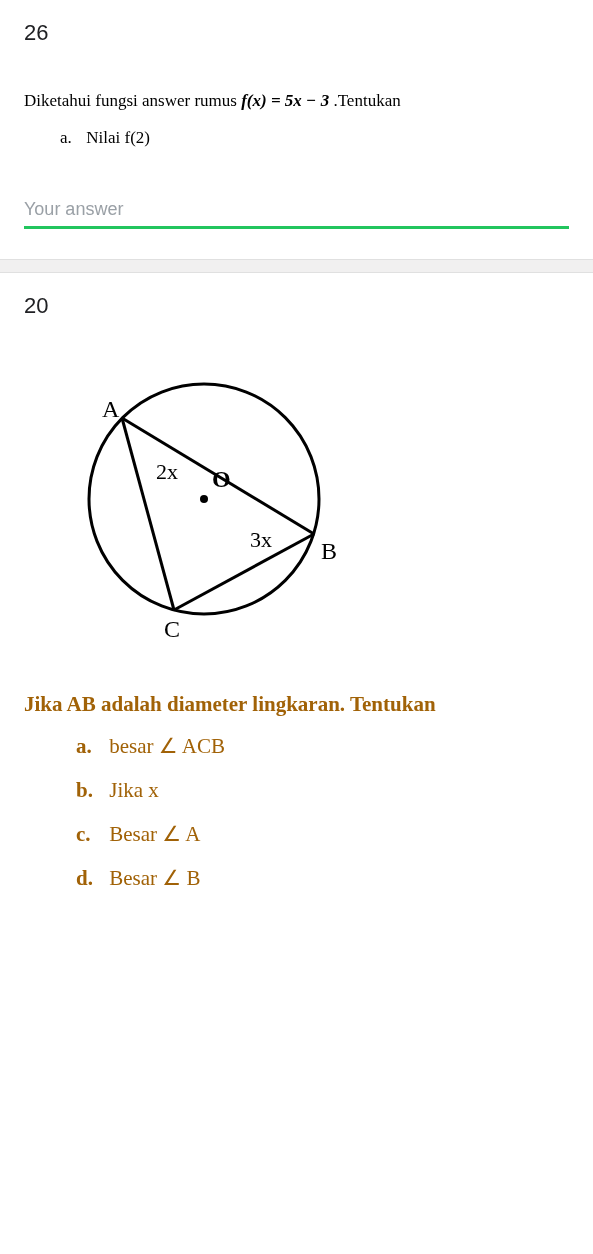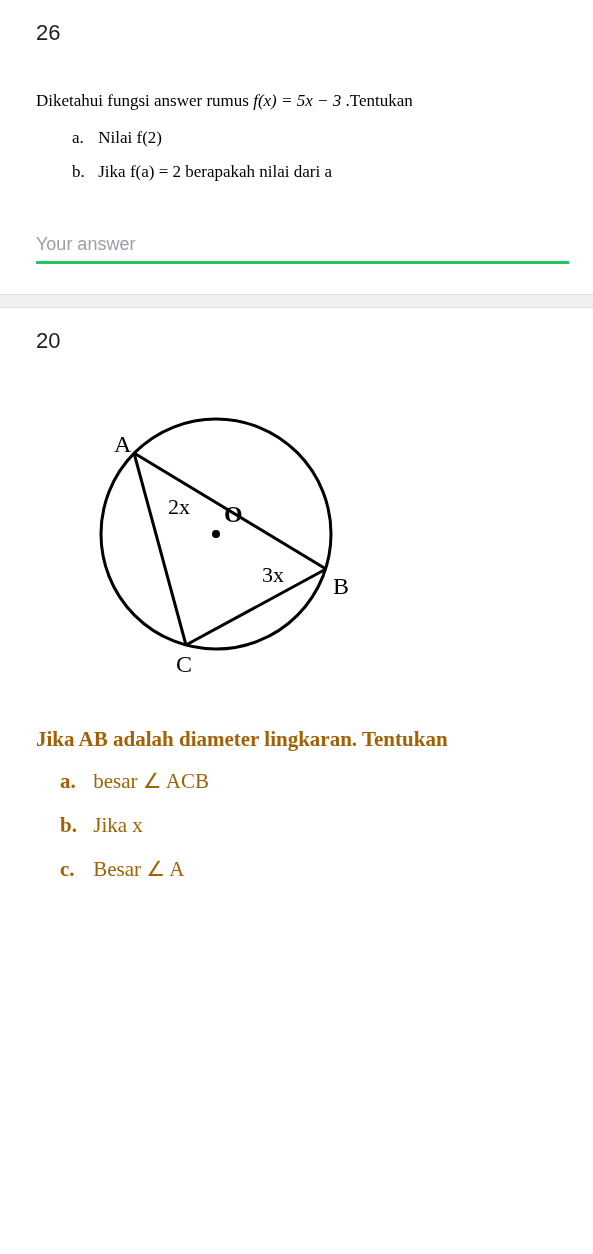--- a/index.html
+++ b/index.html
@@ -7,21 +7,21 @@
       padding: 0;
       box-sizing: border-box;
     }
     body {
       font-family: Arial, sans-serif;
       background: #ffffff;
       width: 593px;
       color: #202124;
     }
     .question-block {
-      padding: 20px 24px 30px 36px;
+      padding: 20px 24px 30px 24px;
       background: #ffffff;
     }
     .question-number {
       font-size: 22px;
       color: #202124;
       margin-bottom: 40px;
       font-weight: 400;
     }
     .question-content {
       font-family: 'Times New Roman', Times, serif;
@@ -68,52 +68,49 @@
       font-family: 'Times New Roman', Times, serif;
       font-size: 21px;
       line-height: 2.0;
       color: #a16207;
       margin-top: 10px;
     }
     .q27-text .bold {
       font-weight: bold;
     }
     .q27-text .sub-item {
-      margin-left: 24px;
+      margin-left: 52px;
       margin-bottom: 2px;
     }
     .q27-text .sub-item .marker {
       display: inline-block;
       width: 28px;
       font-weight: bold;
     }
     .italic {
       font-style: italic;
+      font-weight: bold;
     }
     svg text {
       font-family: 'Times New Roman', Times, serif;
       fill: #000;
     }
   </style>
 </head>
 <body>
 
 <div class="question-block">
   <div class="question-number">26</div>
   <div class="question-content">
     <div class="main-text">
       <span>Diketahui fungsi answer rumus </span><span class="italic">f(x) = 5x − 3</span><span> .Tentukan</span>
     </div>
     <div class="sub-item">
       <span class="marker">a.</span>
       <span>Nilai f(2)</span>
-    </div>
-    <div class="sub-item">
-      <span class="marker">b.</span>
-      <span>Jika f(a) = 2 berapakah nilai dari a</span>
     </div>
   </div>
   <input type="text" class="answer-input" placeholder="Your answer" style="">
 </div>
 
 <div class="separator"></div>
 
 <div class="question-block">
   <div class="question-number">20</div>
 
@@ -144,14 +141,18 @@
       <span>besar ∠ ACB</span>
     </div>
     <div class="sub-item">
       <span class="marker">b.</span>
       <span>Jika x</span>
     </div>
     <div class="sub-item">
       <span class="marker">c.</span>
       <span>Besar ∠ A</span>
     </div>
+    <div class="sub-item">
+      <span class="marker">d.</span>
+      <span>Besar ∠ B</span>
+    </div>
   </div>
 </div>
 
 </body></html>

